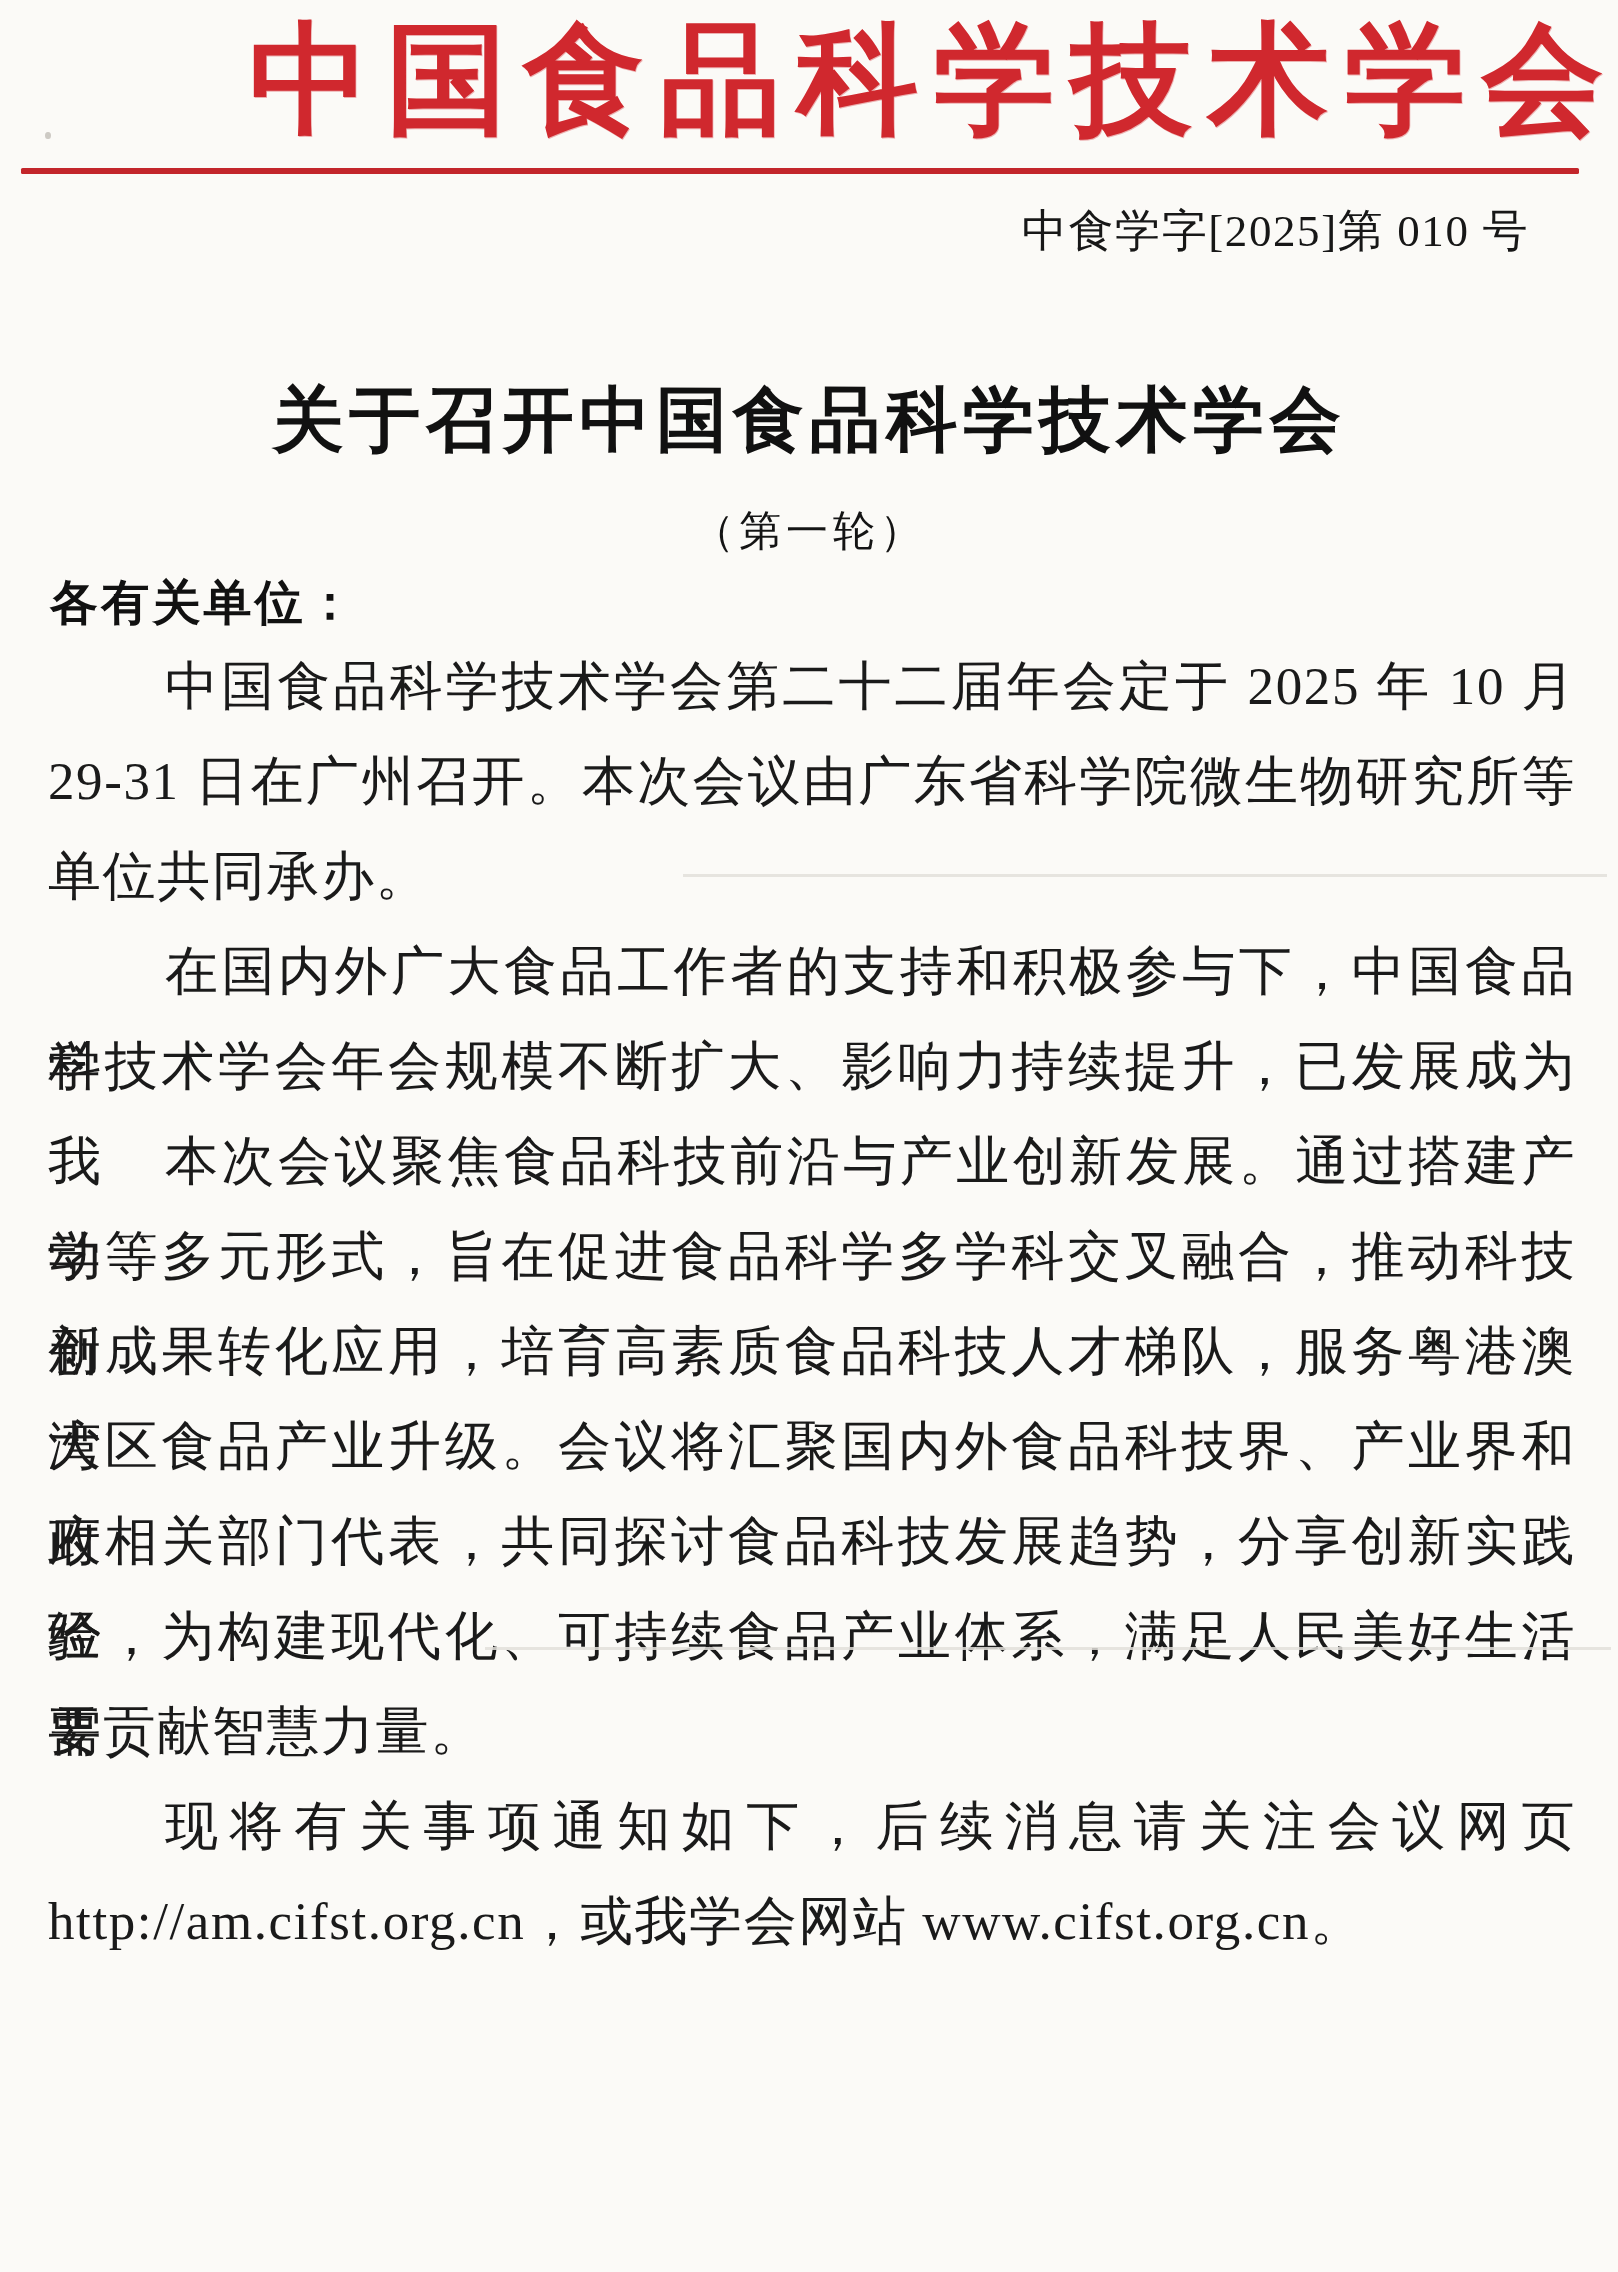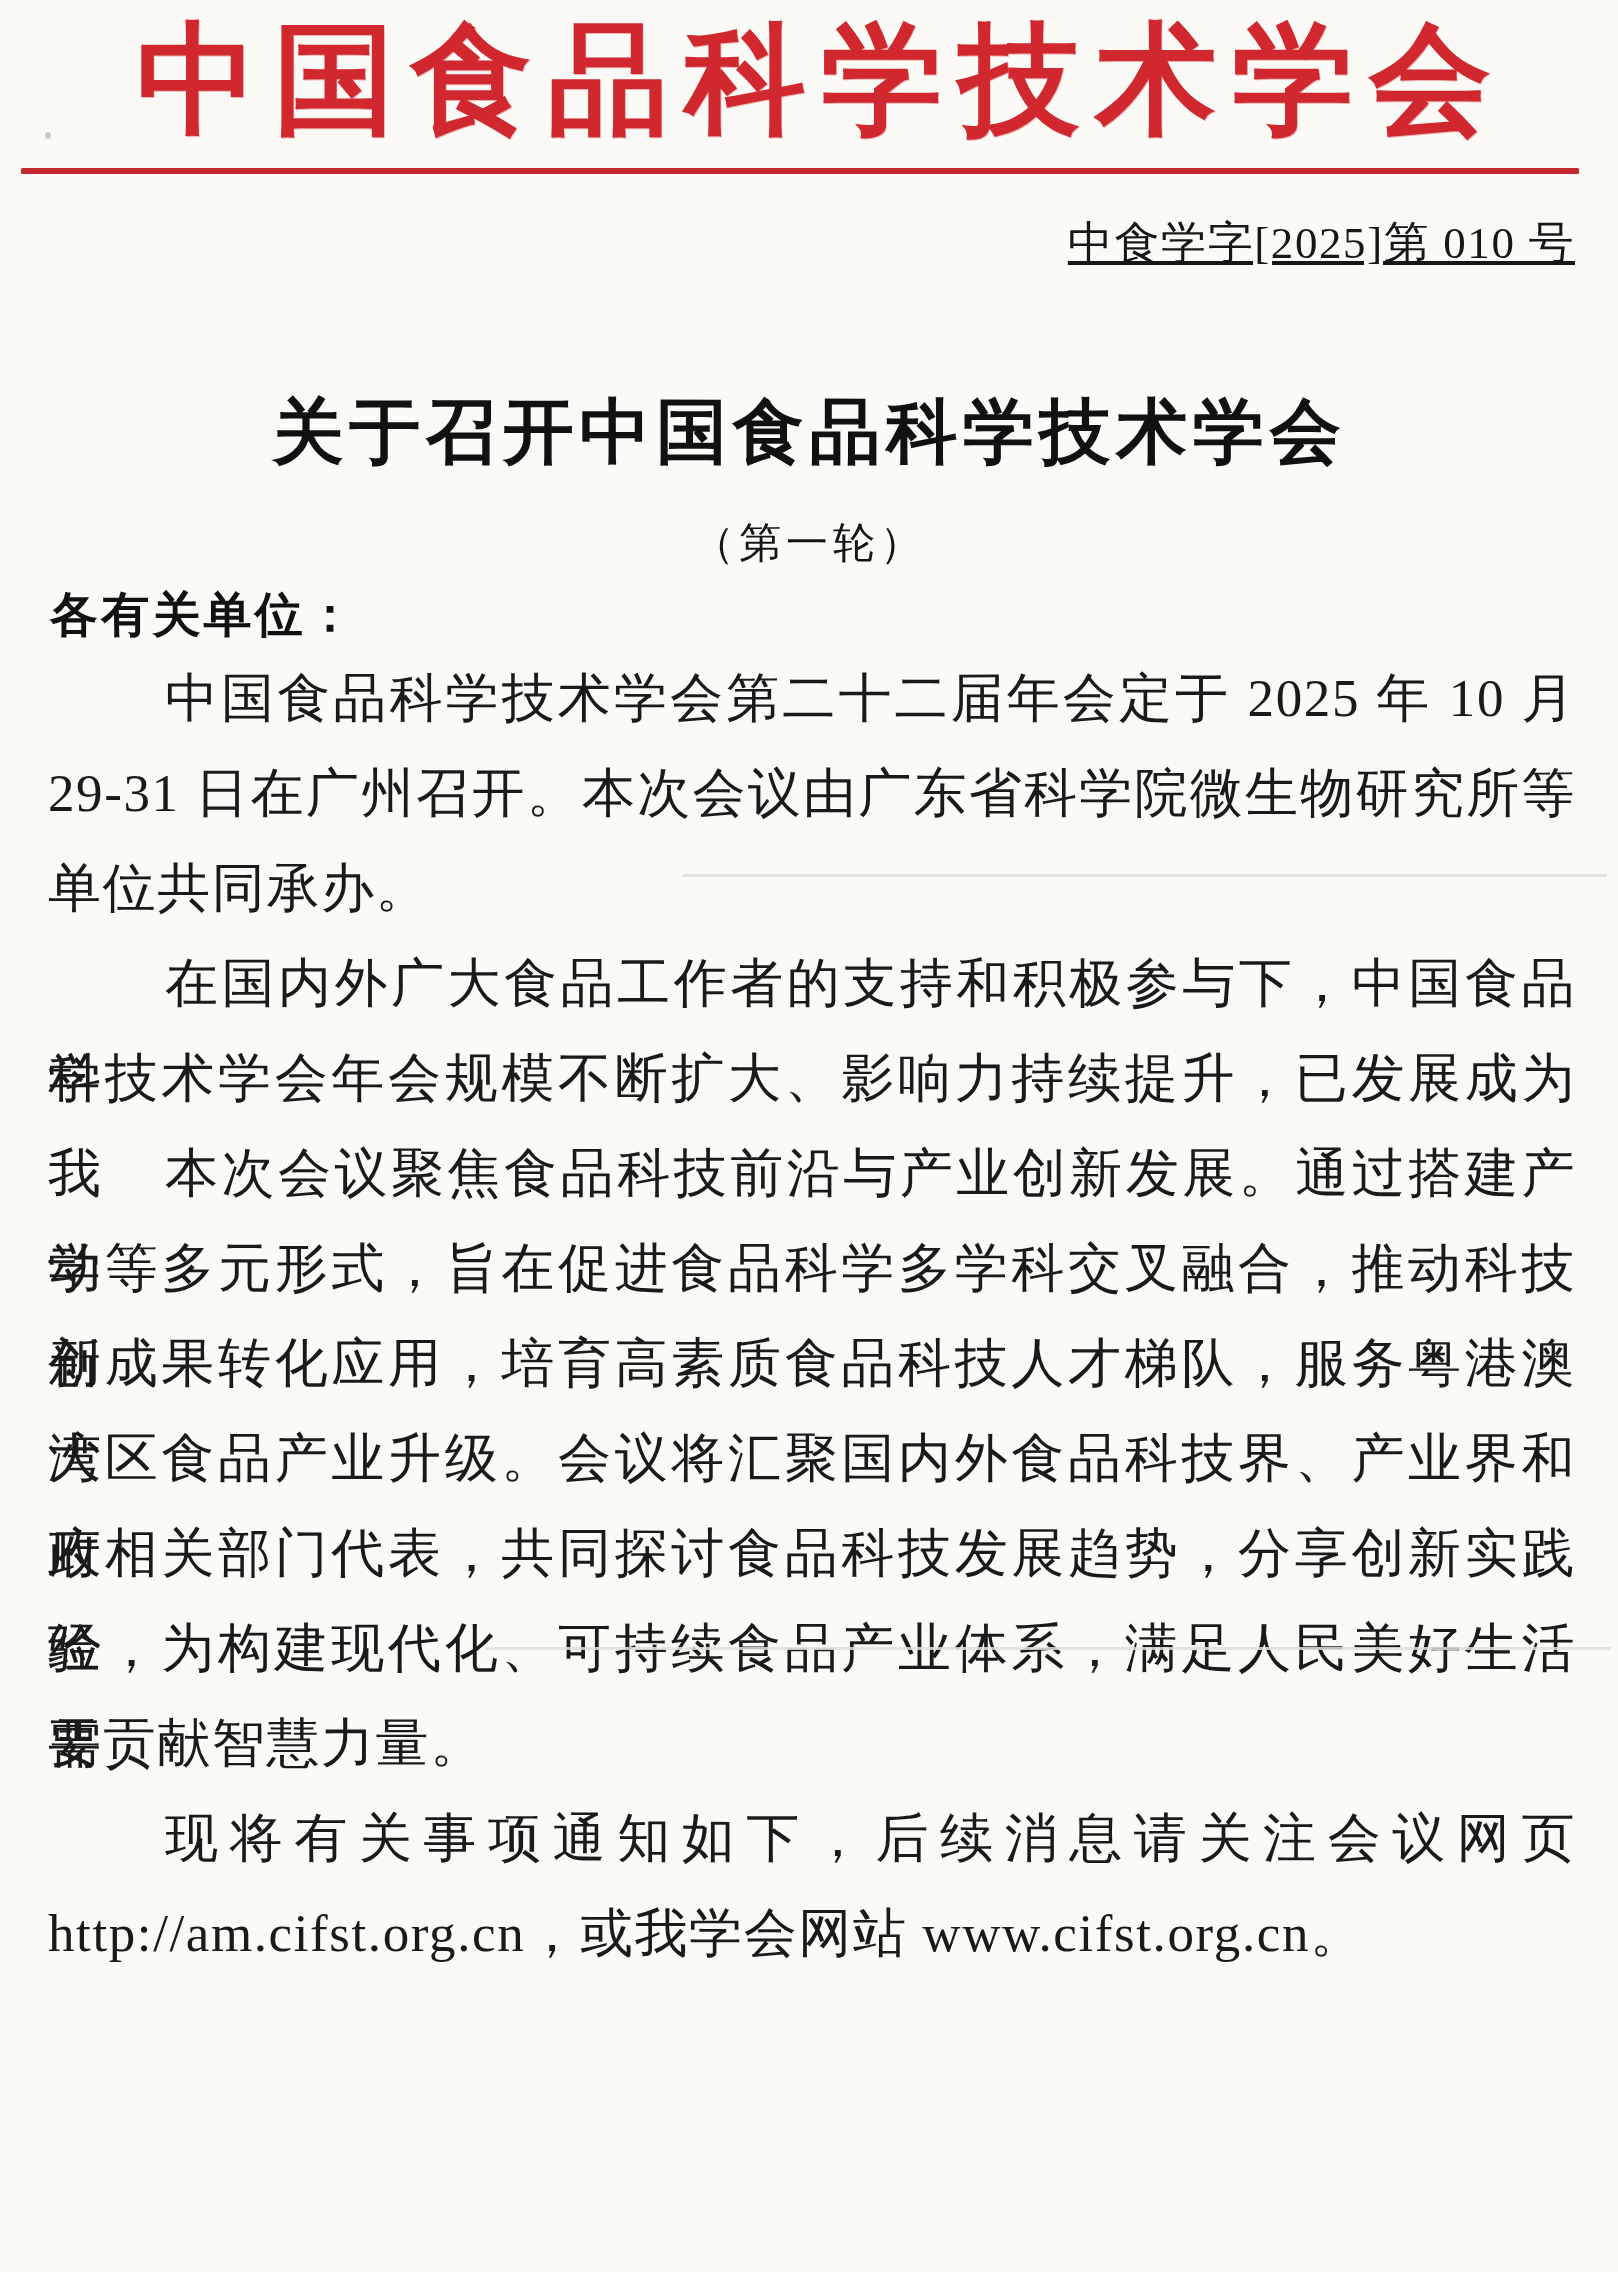--- a/index.html
+++ b/index.html
@@ -14,45 +14,44 @@
   }
   .page {
     position: relative;
     width: 100%;
     height: 100%;
     overflow: hidden;
   }
   
   .letterhead {
     padding-top: 13px;
-    text-align: center;
+    text-align: right;
     font-size: 121px;
     line-height: 1.12;
     font-weight: bold;
     letter-spacing: 16px;
     padding-left: 24px; 
     color: #d0282e;
     text-shadow: 0.8px 0.8px 0 rgba(208,40,46,0.35);
     white-space: nowrap;
   }
   .red-rule {
     margin: 19.4px 40px 0 21px;
     height: 5.7px;
     background: #c3262b;
     border-radius: 1.6px;
   }
   .doc-number {
-    margin-top: 40px;
-    padding-right: 44px;
+    margin-top: 28px;
+    padding-right: 90px;
     text-align: right;
     font-size: 45px;
     line-height: 58px;
     color: #171717;
     letter-spacing: 1.6px;
-    text-decoration: underline;
   }
   .notice-title {
     margin-top: 107px;
     text-align: center;
     font-size: 71px;
     line-height: 107px;
     font-weight: bold;
     letter-spacing: 5.7px;
     color: #111;
   }

